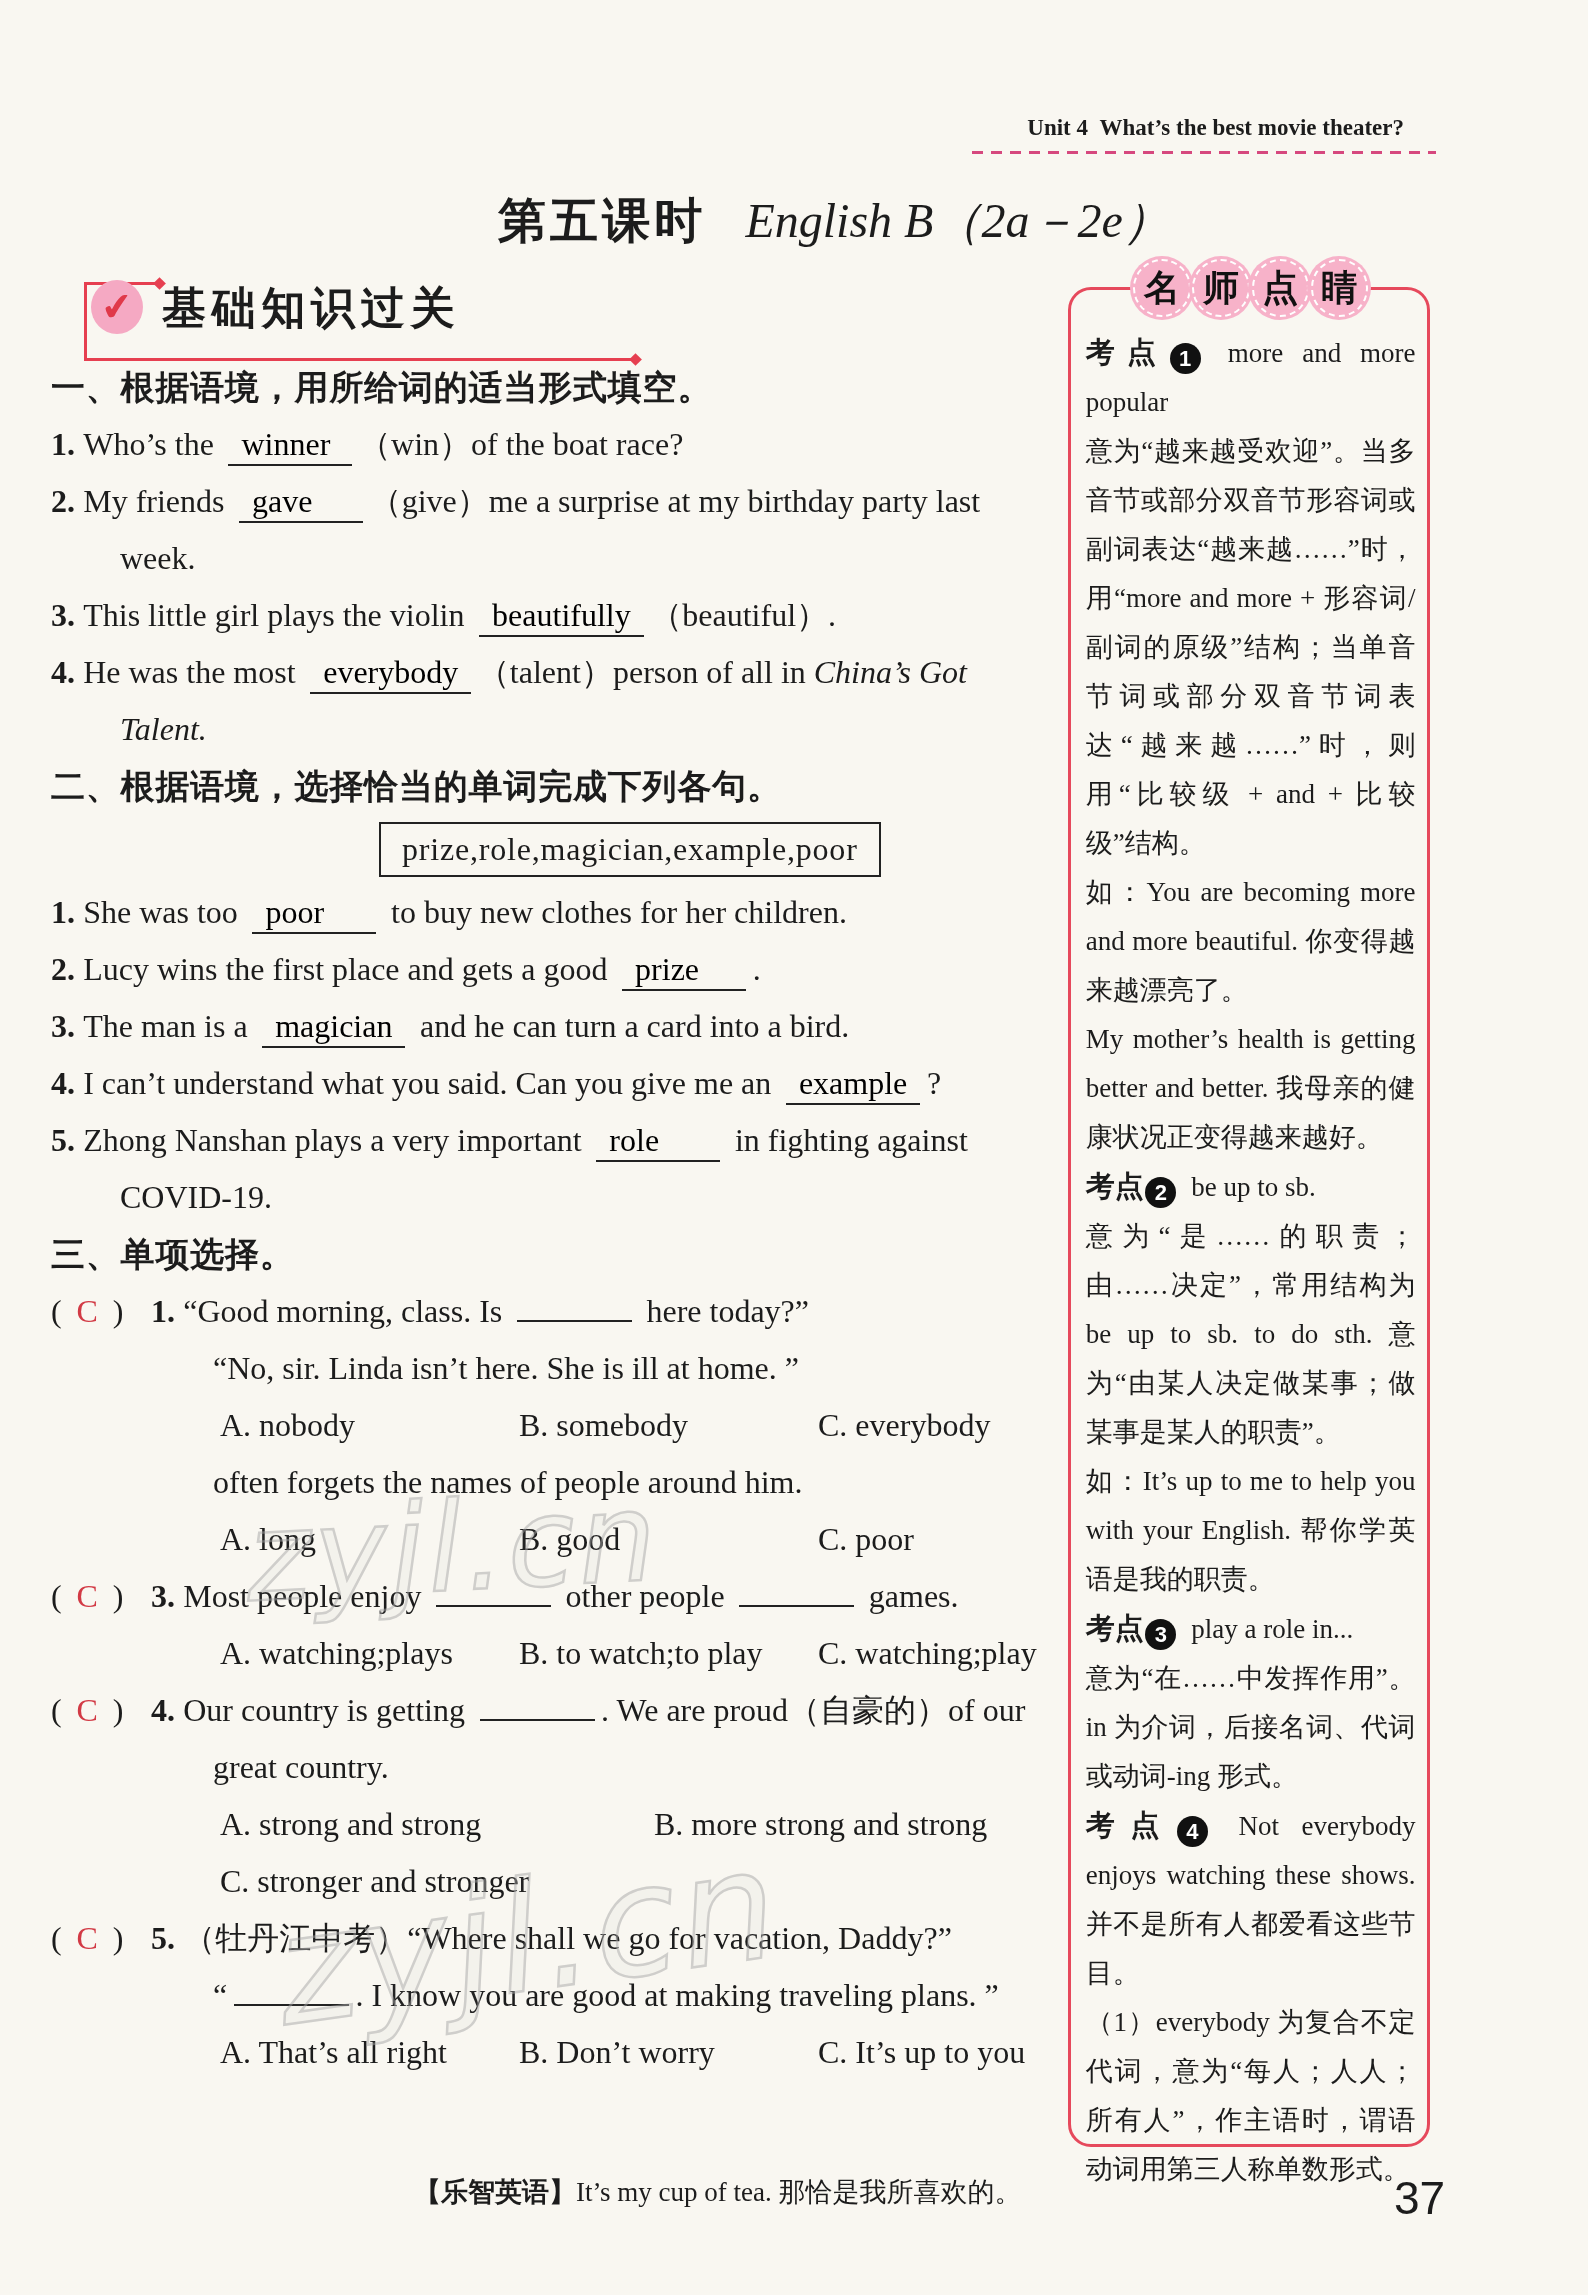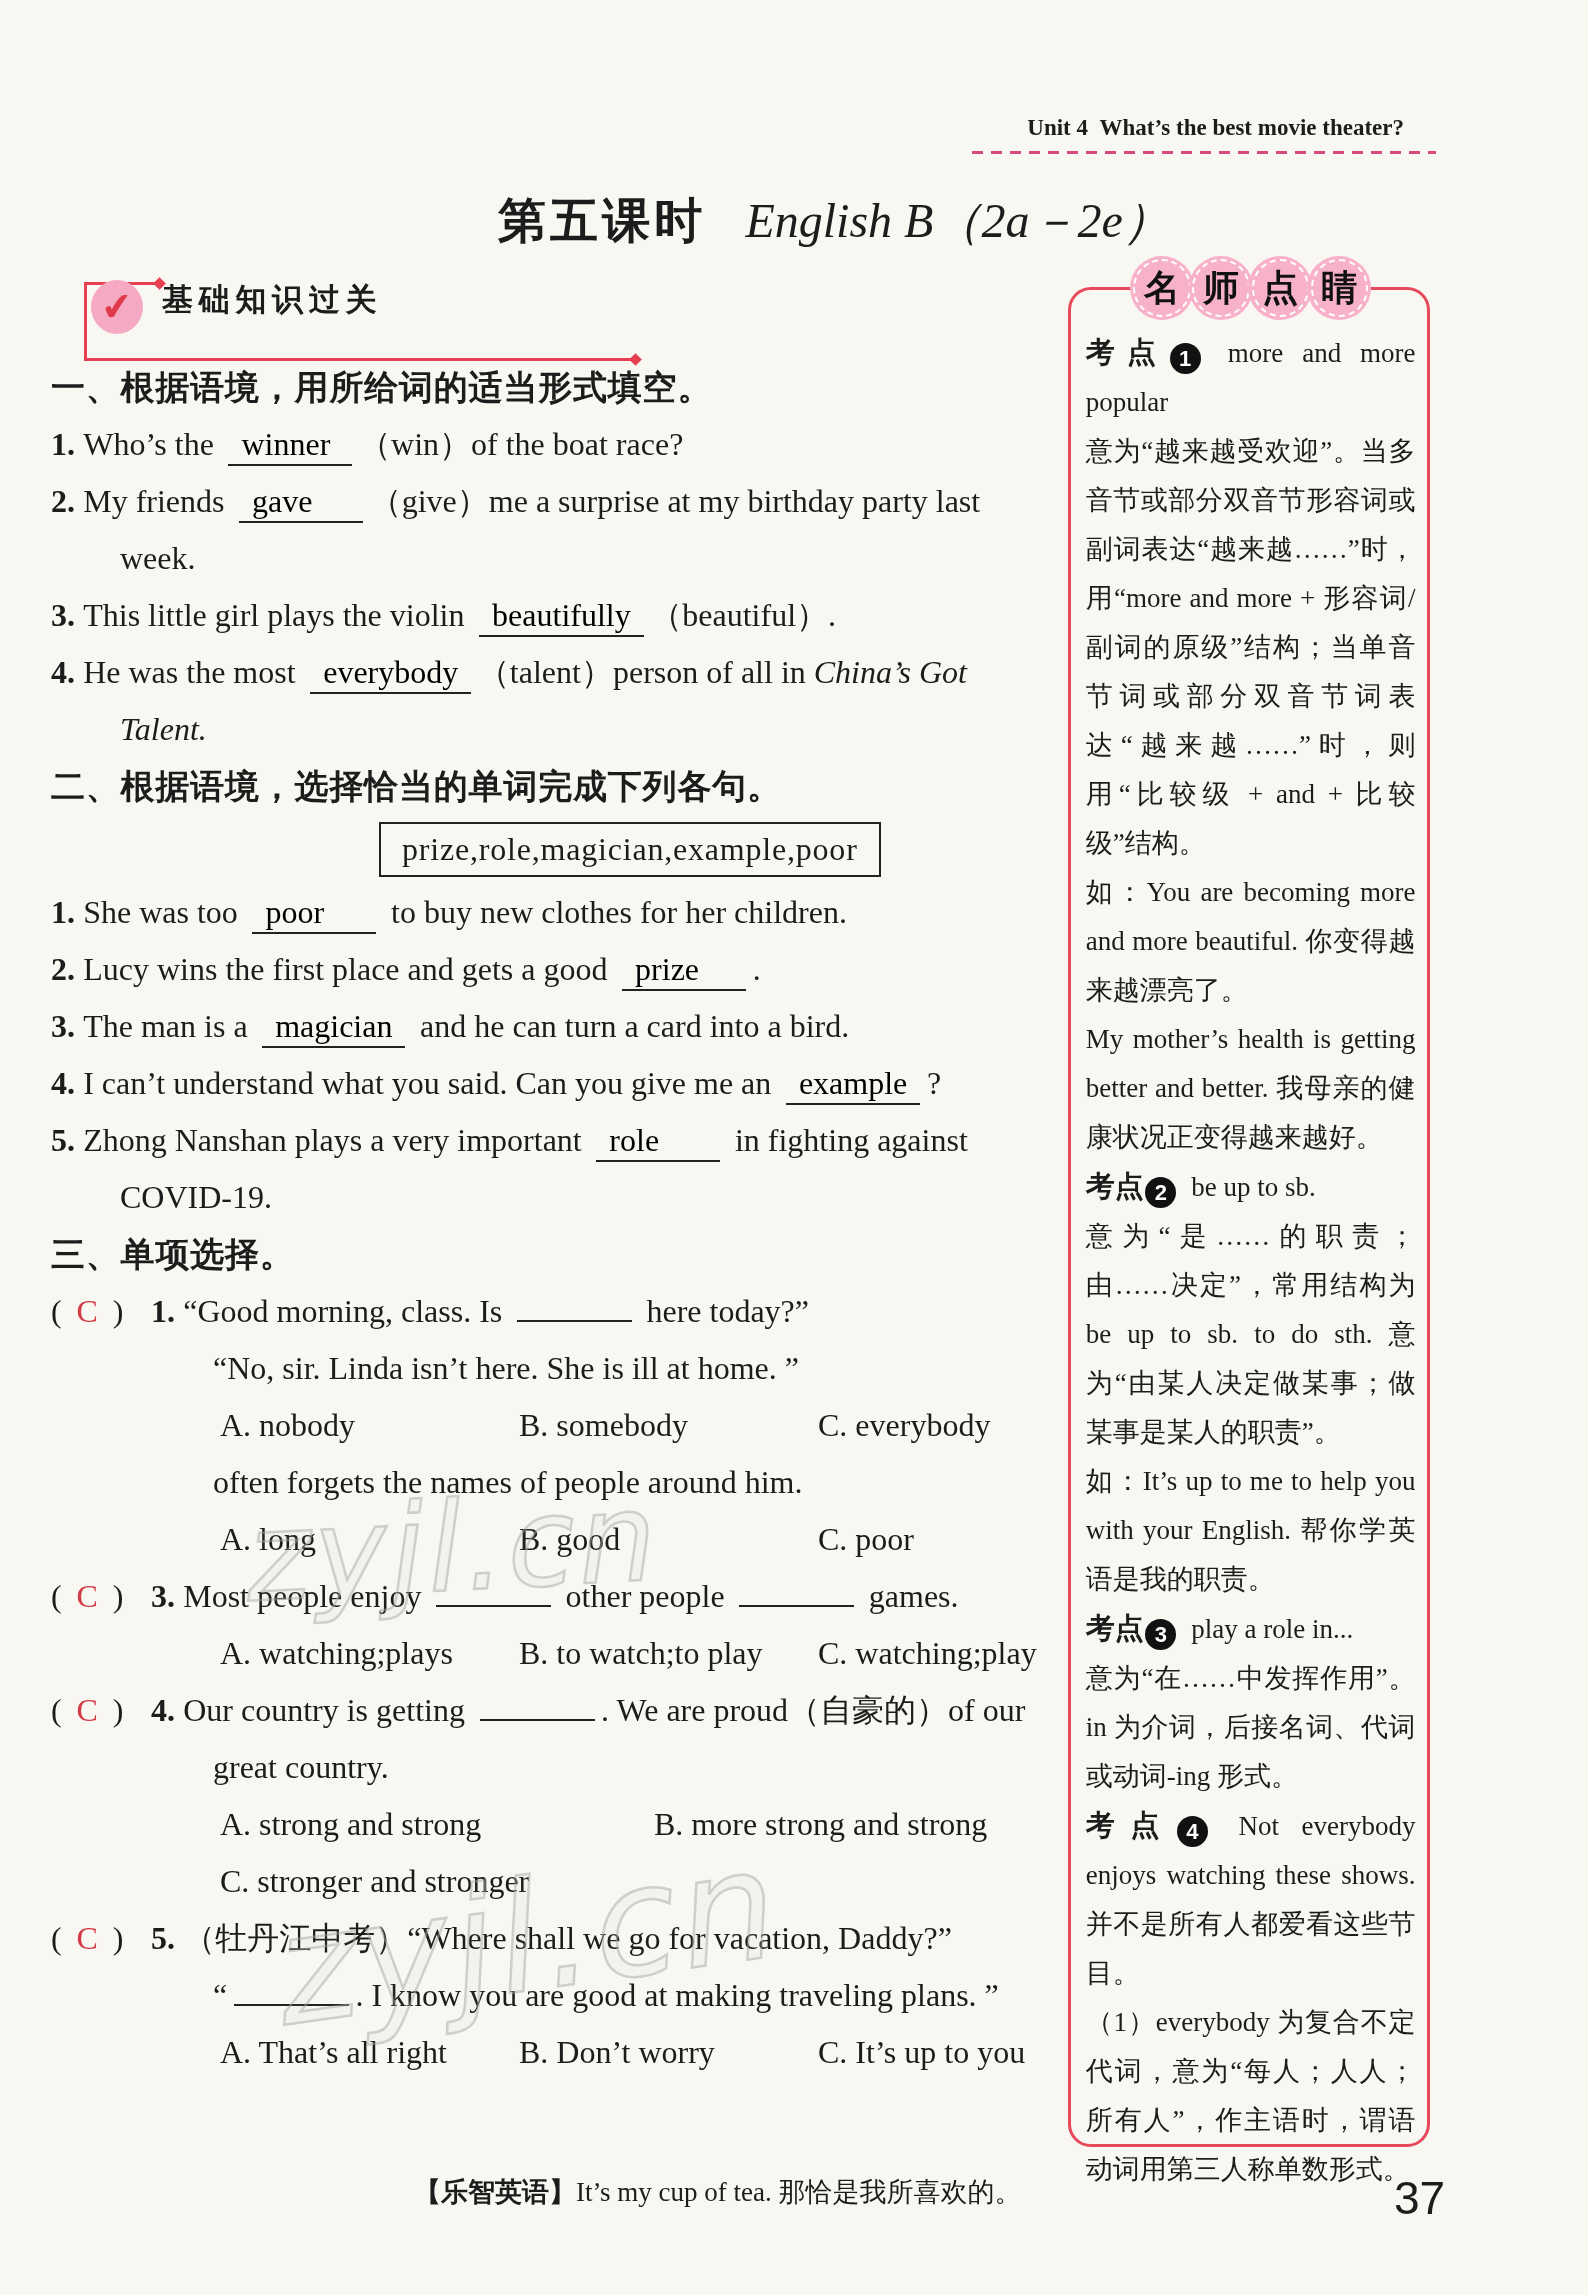--- a/index.html
+++ b/index.html
@@ -20,21 +20,21 @@
   .bnr-v{position:absolute;left:84px;top:282px;width:2.5px;height:79px;background:#e63f50;}
   .bnr-t{position:absolute;left:84px;top:282px;width:74px;height:2.5px;background:#e63f50;}
   .bnr-b{position:absolute;left:84px;top:358px;width:551px;height:2.5px;background:#e63f50;}
   .dia{position:absolute;width:9px;height:9px;background:#e63f50;transform:rotate(45deg);}
   .dia1{left:155px;top:279px;}
   .dia2{left:631px;top:355px;}
   .bnr-oval{position:absolute;left:91px;top:280px;width:52px;height:54px;background:#f5a9c3;
     border-radius:50%;display:flex;align-items:center;justify-content:center;}
   .bnr-check{color:#e0394a;font-size:38px;font-family:"DejaVu Sans",sans-serif;transform:rotate(-6deg);}
   .bnr-text{position:absolute;left:162px;top:279px;font-family:"Liberation Sans",sans-serif;
-    font-weight:bold;font-size:31px;letter-spacing:5.7px;}
+    font-weight:bold;font-size:44px;letter-spacing:5.7px;}
   
   .main{position:absolute;left:51px;top:359px;width:1017px;font-size:32px;}
   .line{height:57px;line-height:57px;white-space:nowrap;position:relative;}
   .line-box{height:69px;line-height:69px;}
   .h{font-family:"Liberation Sans",sans-serif;font-weight:bold;font-size:34px;letter-spacing:0.8px;}
   .ind1{padding-left:69px;}
   .ind2{padding-left:162px;}
   .num{font-weight:bold;margin-right:8.2px;}
   .it{font-style:italic;}
   .ans{color:#000000;border-bottom:2.5px solid #222;display:inline-block;

